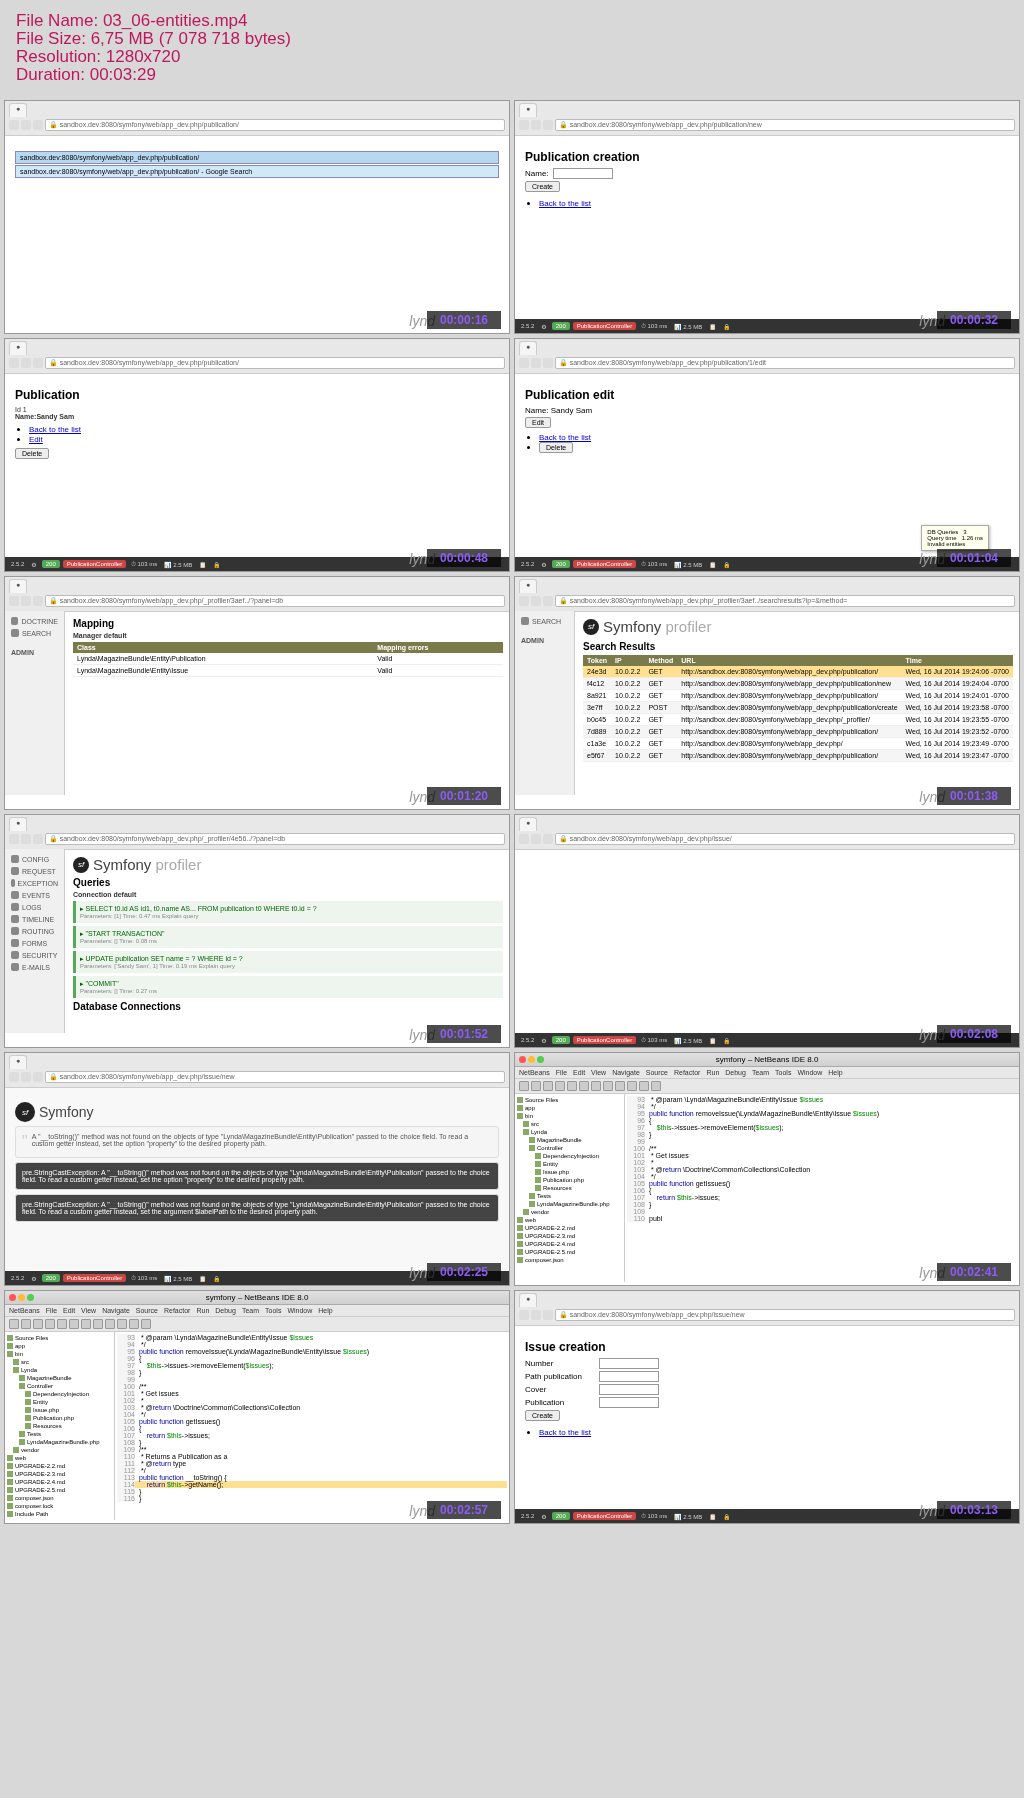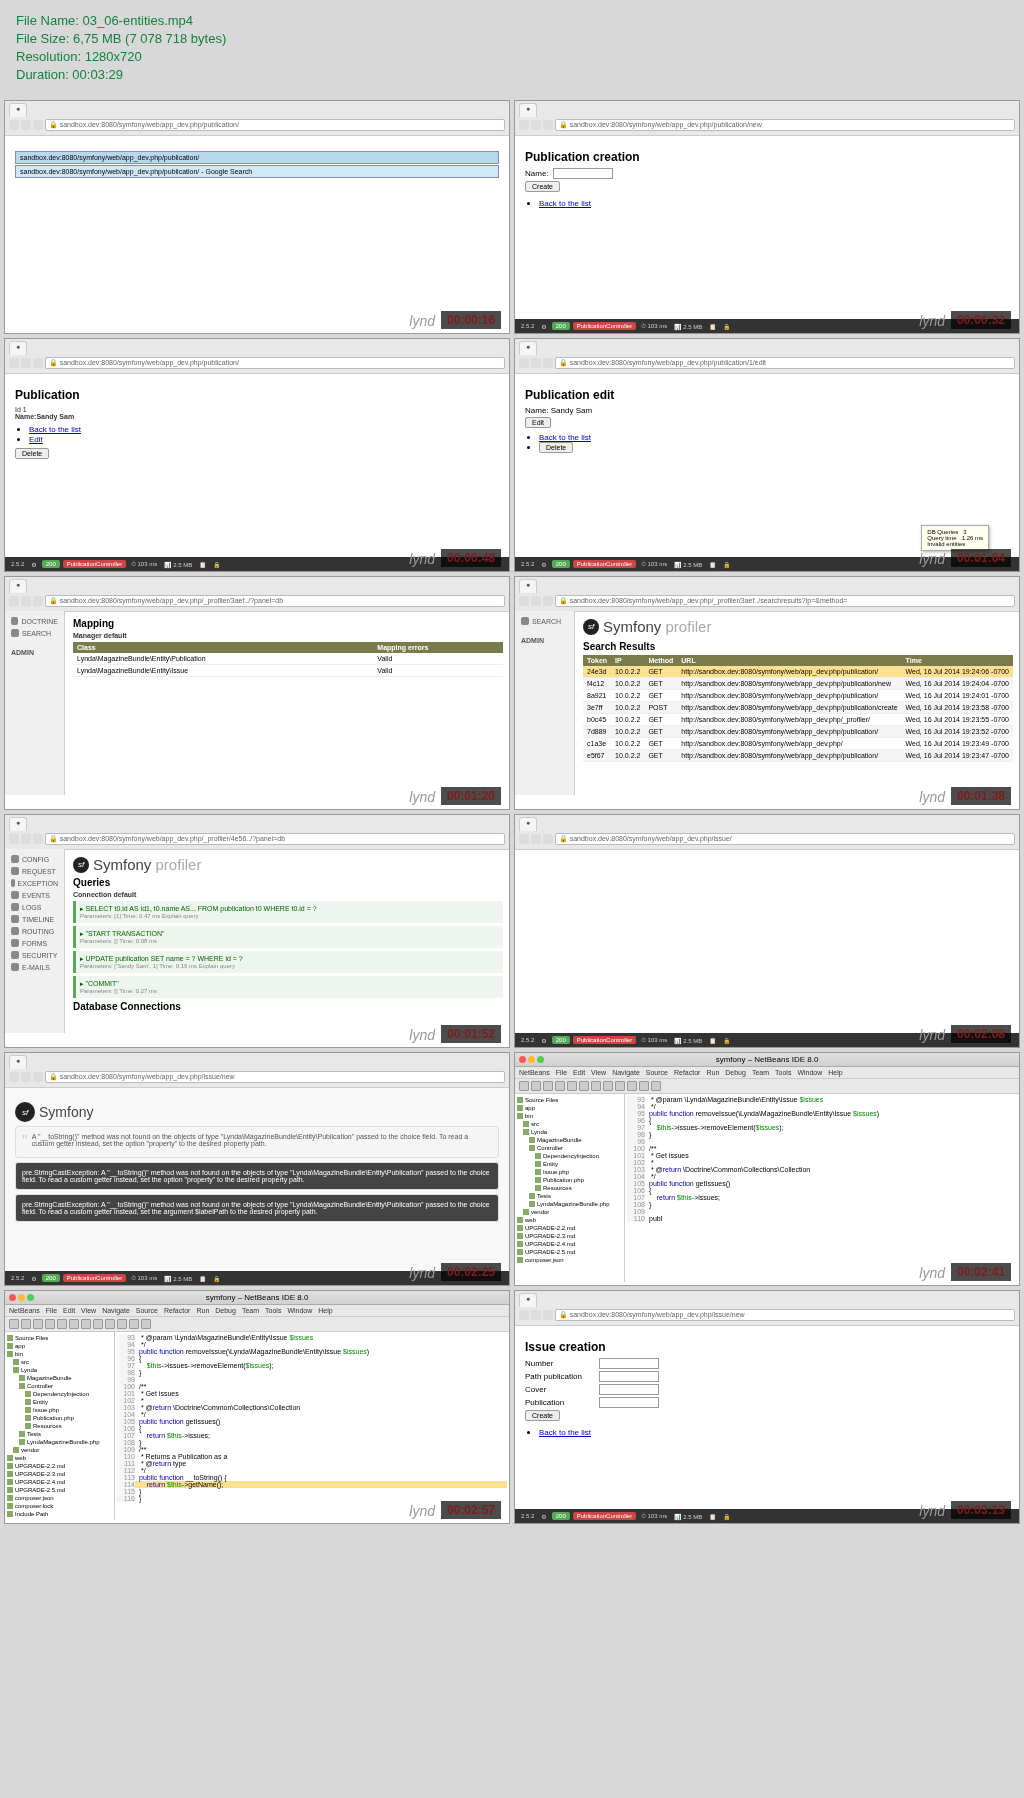--- a/index.html
+++ b/index.html
@@ -1,29 +1,29 @@
 <!DOCTYPE html>
 <html><head>
 <meta charset="utf-8">
 <style>
 *{margin:0;padding:0;box-sizing:border-box;font-family:Arial,sans-serif}
 body{background:#d8d8d8;width:1024px;height:1798px;font-size:9px}
 .header{padding:12px 16px;position:relative}
-.header-line{font-size:13px;color:#15803d;line-height:18px}
+.header-line{font-size:17px;color:#be185d;line-height:18px}
 .mpc-hc{position:absolute;right:20px;top:20px;font-size:42px;color:#fff;font-weight:bold;letter-spacing:2px;text-shadow:0 1px 2px rgba(0,0,0,0.1)}
 .grid{display:grid;grid-template-columns:1fr 1fr;gap:4px;padding:4px}
 .thumb{background:#fff;border:1px solid #999;position:relative;height:234px;overflow:hidden}
 .browser-chrome{background:#e8e8e8;border-bottom:1px solid #ccc;padding:2px 4px;font-size:7px;color:#555}
 .tabs-row{display:flex;gap:1px;height:14px}
 .tab{background:#f5f5f5;border:1px solid #ccc;border-bottom:none;padding:1px 6px;font-size:7px;border-radius:3px 3px 0 0}
 .addr-row{display:flex;align-items:center;gap:2px;height:16px;padding:1px 0}
 .nav-btn{width:10px;height:10px;background:#ddd;border-radius:2px}
 .addr-bar{flex:1;background:#fff;border:1px solid #bbb;padding:1px 3px;font-size:7px;color:#666;border-radius:2px}
 .content{padding:14px 10px;background:#fff;height:calc(100% - 50px);overflow:hidden}
-.timestamp{position:absolute;bottom:4px;right:8px;background:rgba(0,0,0,0.7);color:#7f1d1d;font-size:12px;padding:2px 6px;font-weight:bold}
+.timestamp{position:absolute;bottom:4px;right:8px;background:rgba(0,0,0,0.7);color:#8b5cf6;font-size:12px;padding:2px 13px;font-weight:bold}
 .watermark{position:absolute;bottom:4px;right:74px;color:#999;font-size:14px;font-style:italic}
 .status-bar{position:absolute;bottom:0;left:0;right:0;height:14px;background:#333;display:flex;align-items:center;padding:0 4px;gap:3px}
 .status-item{color:#ccc;font-size:6px;padding:0 2px}
 .status-green{background:#5a5;color:#fff;padding:1px 4px;border-radius:2px;font-size:6px}
 .status-red{background:#c44;color:#fff;padding:1px 4px;border-radius:2px;font-size:6px}
 h3{font-size:12px;font-weight:bold;margin-bottom:4px}
 h4{font-size:10px;font-weight:bold;margin-bottom:3px}
 .dropdown-item{background:#d0e8f8;border:1px solid #88b;padding:2px 4px;font-size:7px;margin:1px 0}
 .link{color:#00c;text-decoration:underline;font-size:8px}
 .small-text{font-size:7px;color:#333}

